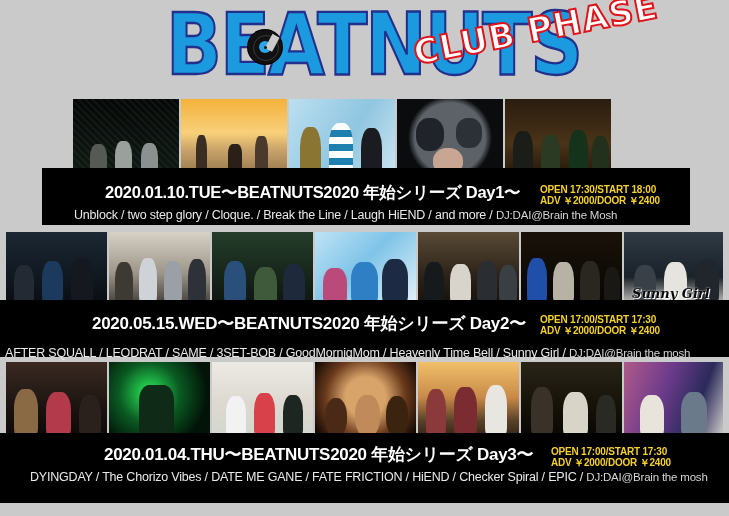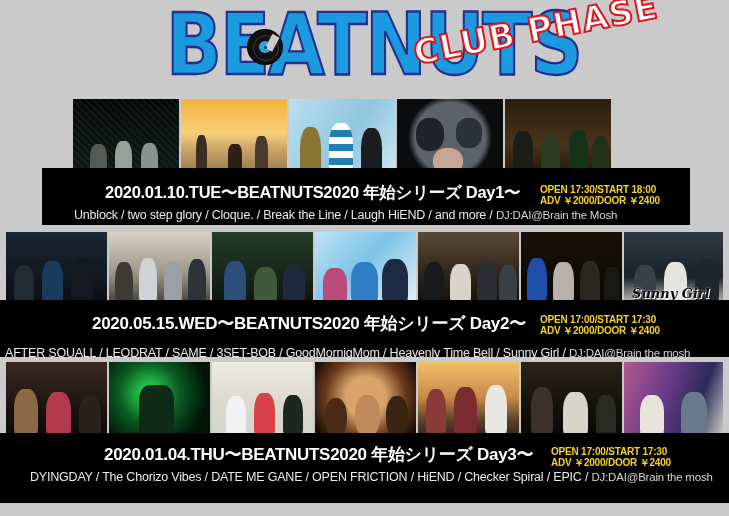--- a/index.html
+++ b/index.html
@@ -238,19 +238,19 @@
       </div>
     </div>
 
     <div class="bar" style="left:0px;top:433px;width:729px;height:58px;"></div>
     <div class="bar-title" style="left:104px;top:443px;font-size:17px;">2020.01.04.THU〜BEATNUTS2020 年始シリーズ Day3〜</div>
     <div class="bar-time" style="left:551px;top:446px;">
       <div>OPEN 17:00/START 17:30</div>
       <div>ADV ￥2000/DOOR ￥2400</div>
     </div>
     <div class="bar-acts" style="left:30px;top:470px;">
-      <span>DYINGDAY / The Chorizo Vibes / DATE ME GANE / OPEN FRICTION / HiEND / Checker Spiral / EPIC / </span><span class="dj">DJ:DAI@Brain the mosh</span>
+      <span>DYINGDAY / The Chorizo Vibes / DATE ME GANE / FATE FRICTION / HiEND / Checker Spiral / EPIC / </span><span class="dj">DJ:DAI@Brain the mosh</span>
     </div>
   </div>
 
   <div class="footer-bar"></div>
 
 </div>
 
 </body></html>

